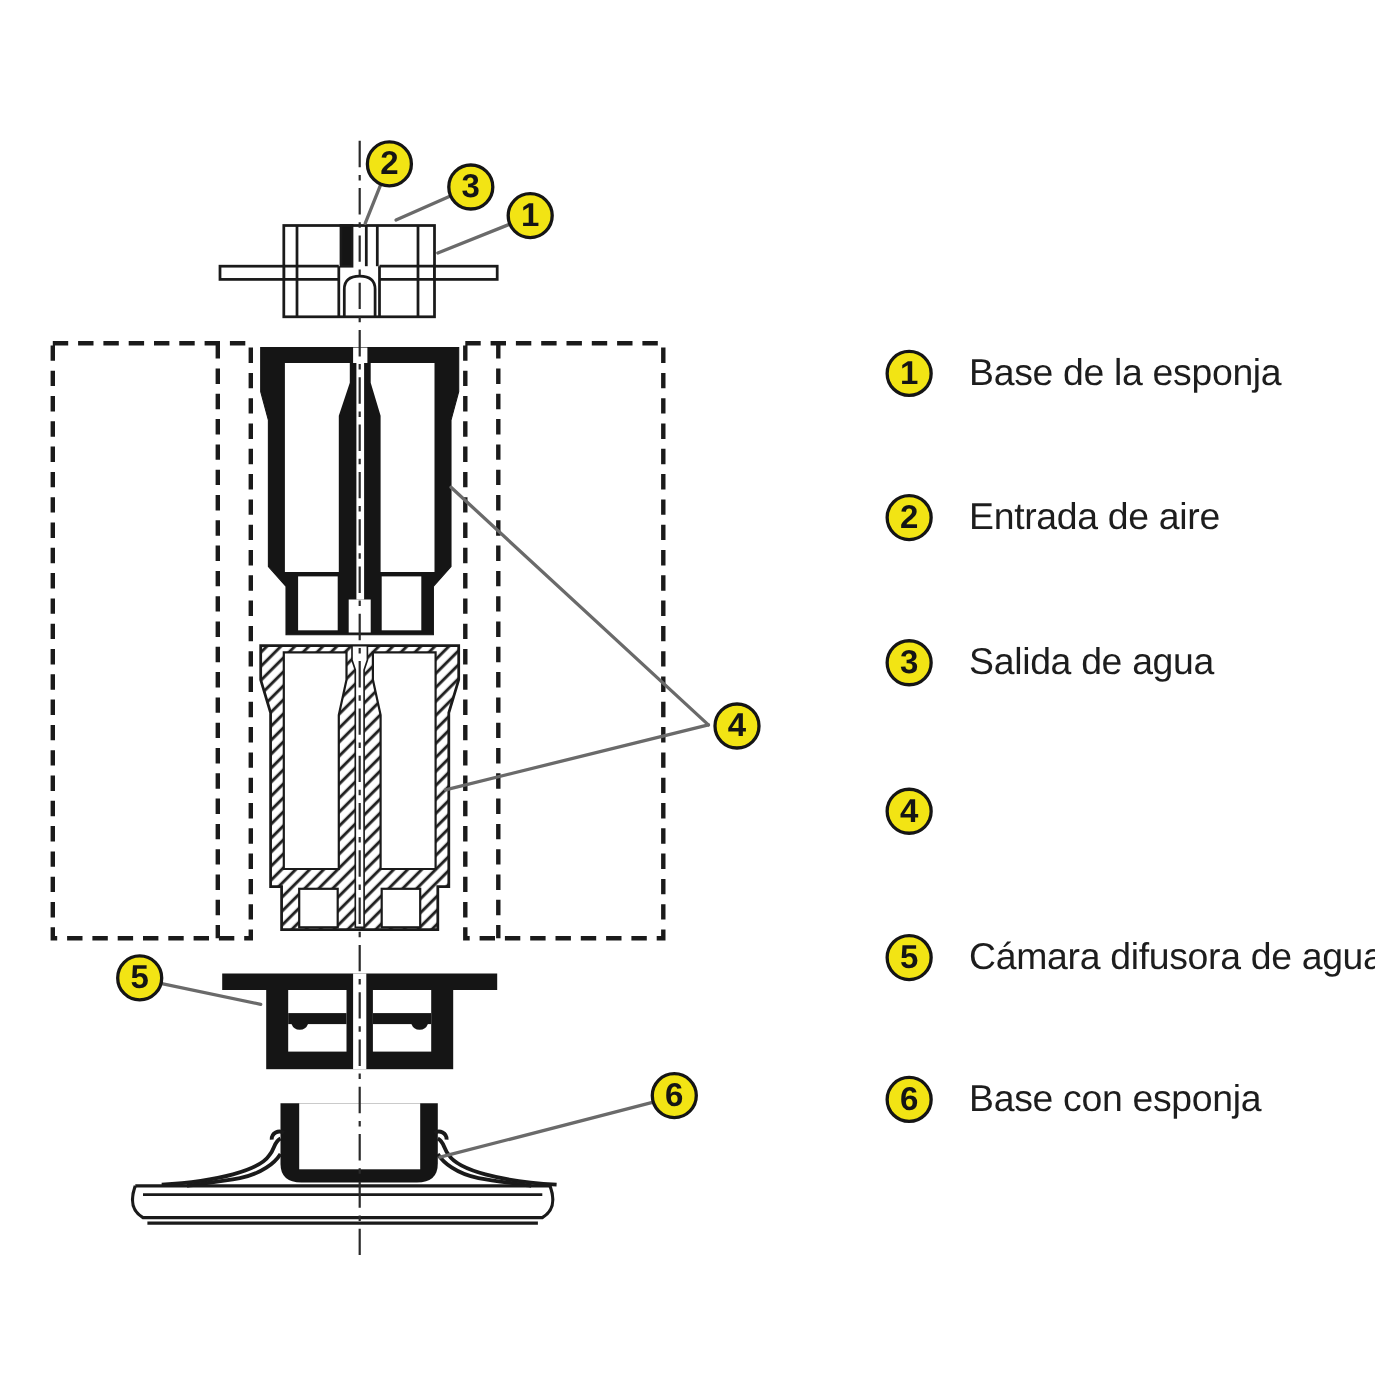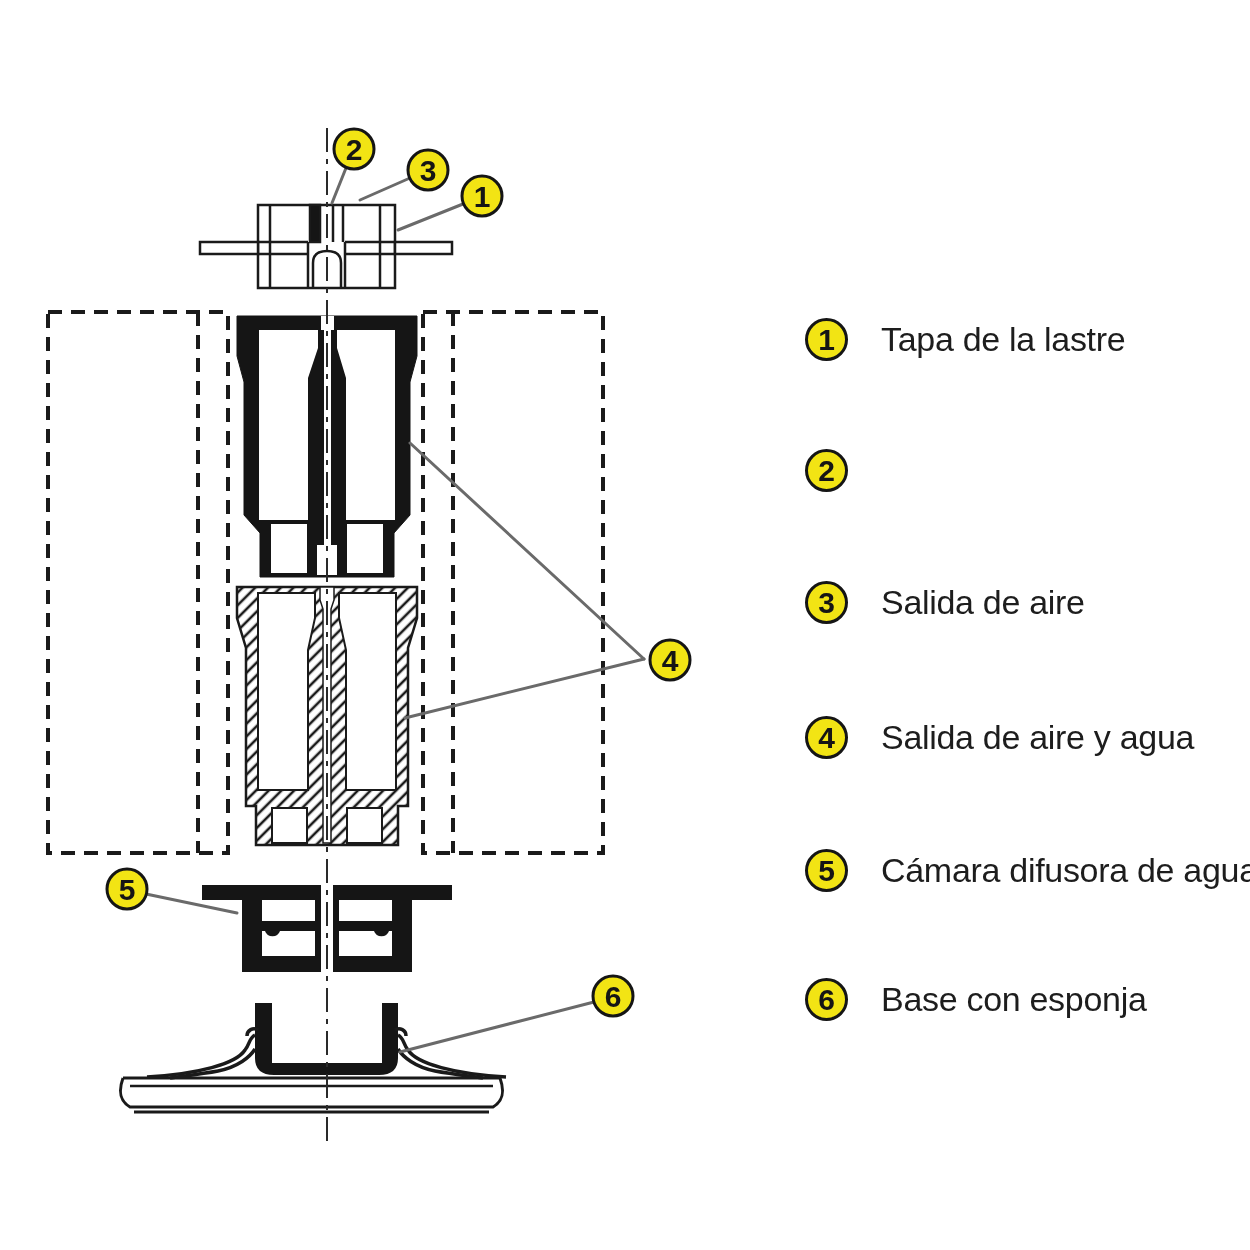--- a/index.html
+++ b/index.html
@@ -150,32 +150,32 @@
 
   <div class="badge" style="left:354px;top:149px;">2</div>
   <div class="badge" style="left:428px;top:170px;">3</div>
   <div class="badge" style="left:482px;top:196px;">1</div>
   <div class="badge" style="left:670px;top:660px;">4</div>
   <div class="badge" style="left:127px;top:889px;">5</div>
   <div class="badge" style="left:613px;top:996px;">6</div>
 
   <div class="legend-row" style="left:805px;top:318px;">
     <div class="badge">1</div>
-    <div class="legend-label">Tapa de la lastre</div>
+    <div class="legend-label">Base de la esponja</div>
   </div>
   <div class="legend-row" style="left:805px;top:449px;">
     <div class="badge">2</div>
+    <div class="legend-label">Entrada de aire</div>
   </div>
   <div class="legend-row" style="left:805px;top:581px;">
     <div class="badge">3</div>
-    <div class="legend-label">Salida de aire</div>
+    <div class="legend-label">Salida de agua</div>
   </div>
   <div class="legend-row" style="left:805px;top:716px;">
     <div class="badge">4</div>
-    <div class="legend-label">Salida de aire y agua</div>
   </div>
   <div class="legend-row" style="left:805px;top:849px;">
     <div class="badge">5</div>
     <div class="legend-label">Cámara difusora de agua</div>
   </div>
   <div class="legend-row" style="left:805px;top:978px;">
     <div class="badge">6</div>
     <div class="legend-label">Base con esponja</div>
   </div>
 

